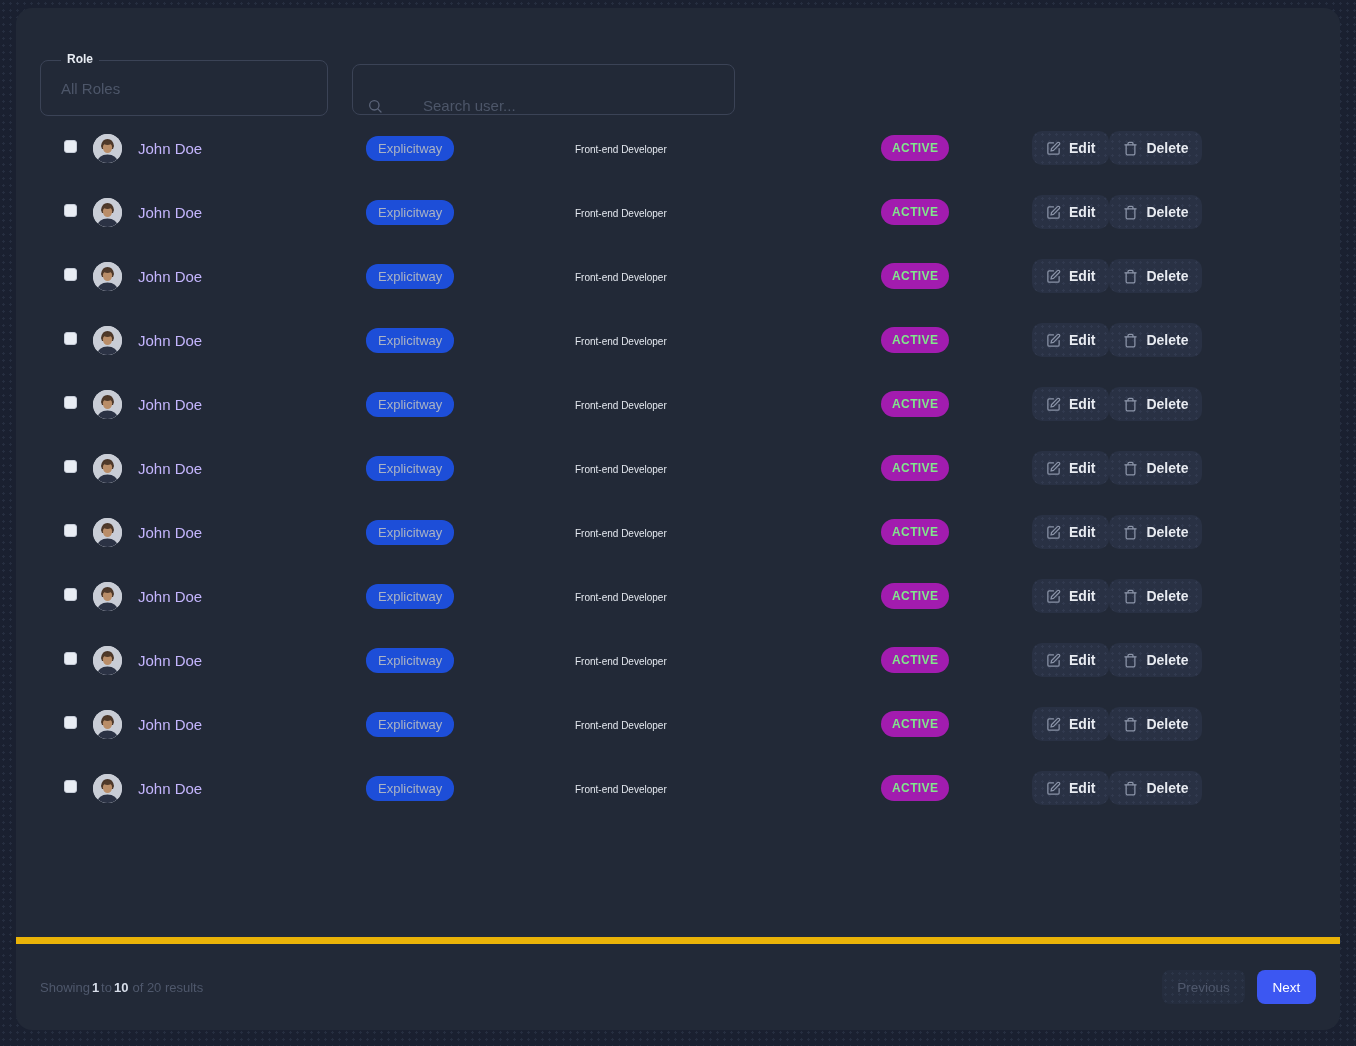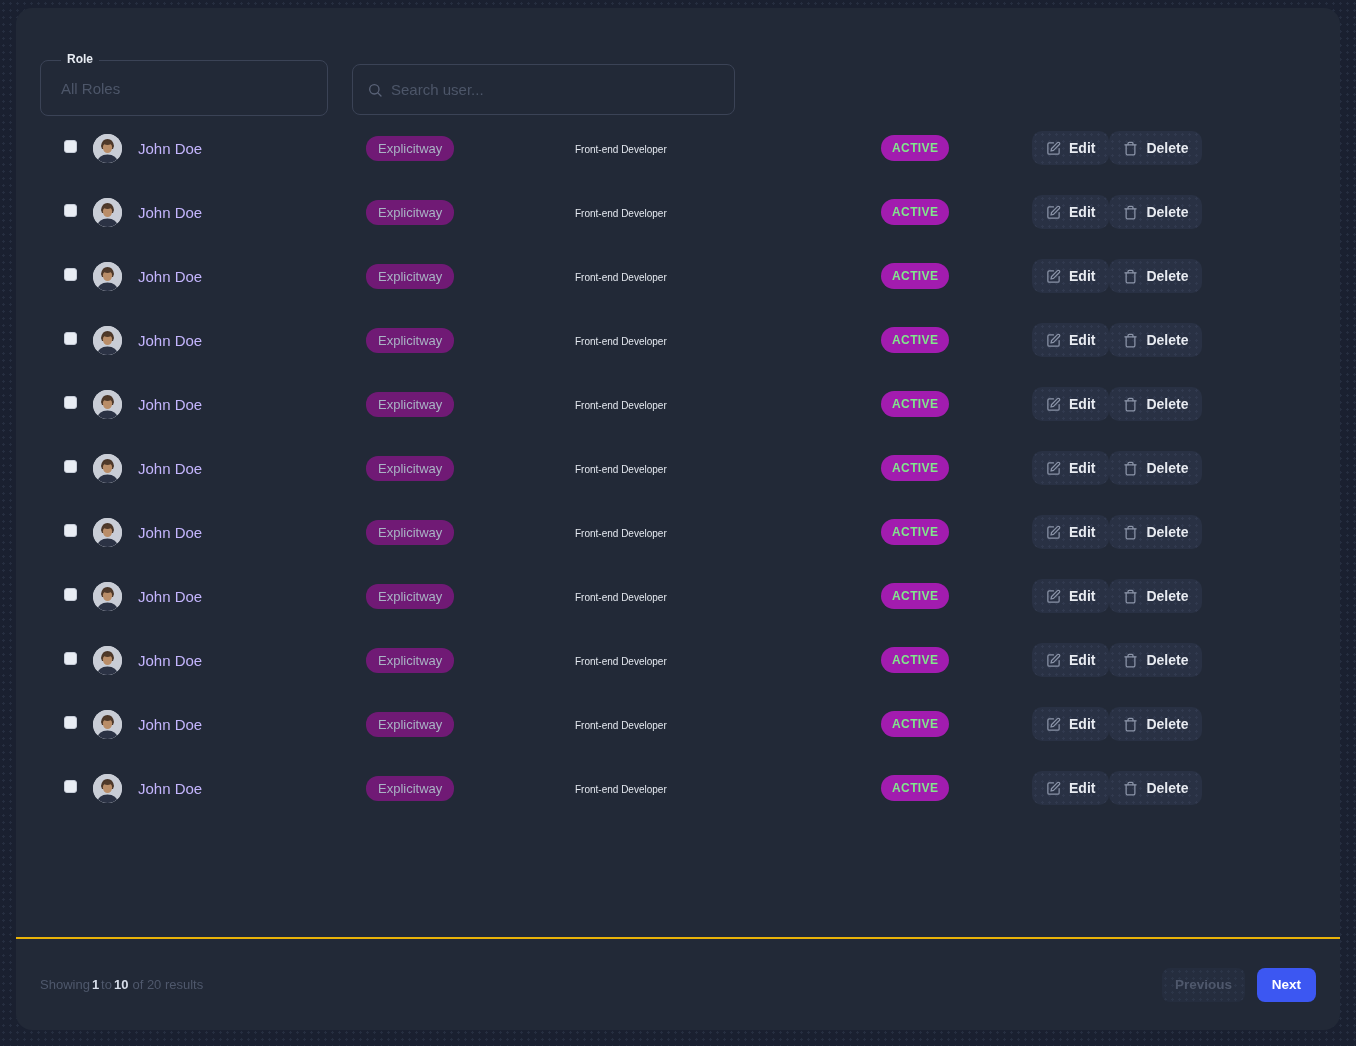--- a/index.html
+++ b/index.html
@@ -28,21 +28,21 @@
     cursor:pointer;
   }
   .role-legend {
     position:absolute; top:-9px; left:20px; background:#222937; padding:0 6px;
     font-size:12px; font-weight:700; color:#e8ecf3;
   }
   .role-value { font-size:15px; color:#4d5669; }
   .search-field {
     margin-left:24px; margin-top:4px; width:383px; height:51px;
     border:1px solid #3b4356; border-radius:8px;
-    display:flex; align-items:center; padding:0 14px;
+    display:flex; align-items:flex-end; padding:0 14px;gap:32px;
   }
   .search-field svg { flex:0 0 auto; color:#5b6479; }
   .search-input {
     flex:1; background:transparent; border:none; outline:none;
     font-family:"Liberation Sans", sans-serif;
     font-size:15px; color:#dfe3ee; margin-left:8px;
   }
   .search-input::placeholder { color:#4d5669; }
 
   
@@ -66,21 +66,21 @@
     cursor:pointer;
   }
   .c-name { display:flex; align-items:center; }
   .avatar {
     width:29px; height:29px; border-radius:50%; overflow:hidden;
     background:#c9cdd6; flex:0 0 auto;
   }
   .avatar svg { display:block; }
   .user-name { margin-left:16px; font-size:15px; color:#c4b5fd; }
   .company-badge {
-    display:inline-block; background:#701a75; color:#a9b2c4;
+    display:inline-block; background:#1d4ed8; color:#a9b2c4;
     font-size:13px; padding:5px 12px; border-radius:12px;
   }
   .role-text { font-size:10px; color:#e4e8ef; }
   .status-badge {
     display:inline-block; background:#a21caf; color:#82e68c;
     font-size:12px; font-weight:700; letter-spacing:0.4px;
     padding:6px 11px; border-radius:999px;
   }
   .c-actions { display:flex; align-items:center; }
   .action-btn {
@@ -90,30 +90,30 @@
     background-image: radial-gradient(circle, rgba(145,165,205,0.08) 1px, transparent 1.3px);
     background-size: 7px 7px;
     color:#e8ebf1; font-family:"Liberation Sans", sans-serif;
     font-size:14px; font-weight:600; cursor:pointer;
   }
   .action-btn svg { color:#8b94a8; }
 
   
   .footer {
     position:absolute; left:0; right:0; bottom:0; height:93px;
-    border-top:2px solid #eab308;
+    border-top:7px solid #eab308;
     display:flex; align-items:center; justify-content:space-between;
     padding:4px 24px; border-radius:0 0 16px 16px;
   }
   .showing { font-size:13px; color:#4f586c; display:flex; align-items:center; }
   .showing b { color:#d7dde9; font-weight:700; margin:0 2px; }
   .pager { display:flex; align-items:center; gap:12px; }
   .btn {
     height:34px; border:none; border-radius:8px; cursor:pointer;
-    font-family:"Liberation Sans", sans-serif; font-size:13.5px; font-weight:700;
+    font-family:"Liberation Sans", sans-serif; font-size:13.5px; font-weight:400;
   }
   .btn-prev {
     width:83px; color:#4f586c;
     background-color:#252d3e;
     background-image: radial-gradient(circle, rgba(145,165,205,0.07) 1px, transparent 1.3px);
     background-size: 7px 7px;
   }
   .btn-next { width:59px; background:#3c57f2; color:#ffffff; }
 </style>
 </head>

